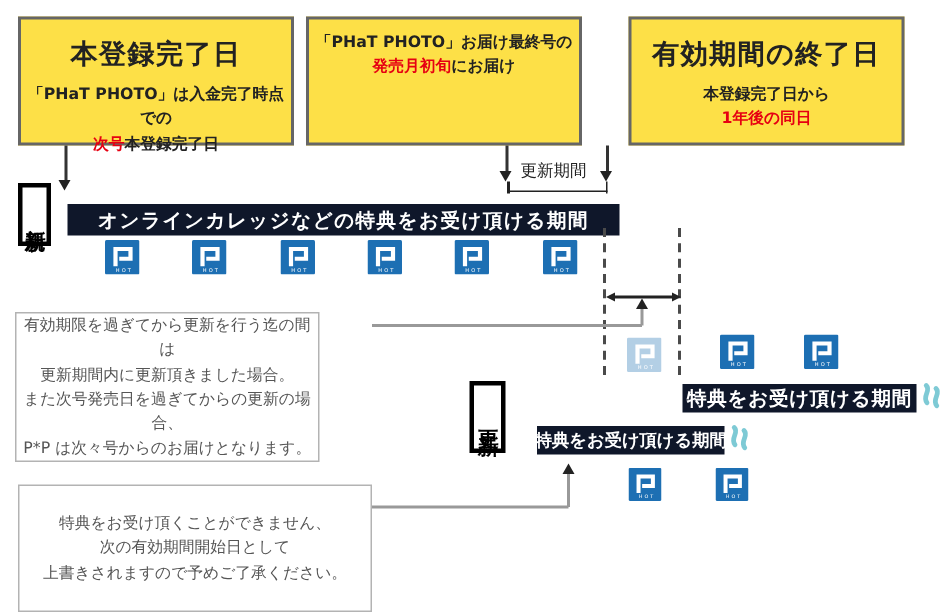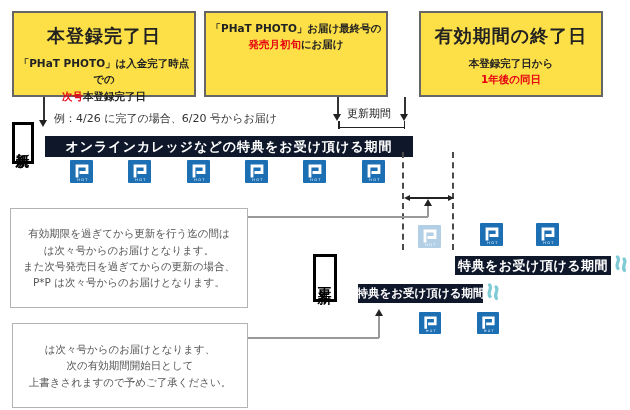--- a/index.html
+++ b/index.html
@@ -88,21 +88,20 @@
 
   <div class="vline" style="left:43px;top:97px;height:25px;"></div>
   <div class="ah-down" style="left:39px;top:120px;"></div>
 
   <div class="vline" style="left:337px;top:97px;height:19px;"></div>
   <div class="ah-down" style="left:333px;top:114px;"></div>
 
   <div class="vline" style="left:404px;top:97px;height:19px;"></div>
   <div class="ah-down" style="left:400px;top:114px;"></div>
 
-  <div class="example" style="left:54px;top:111px;">例：4/26 に完了の場合、6/20 号からお届け</div>
 
   <div class="period-label" style="left:347px;top:106px;">更新期間</div>
   <div class="measure" style="left:338px;top:127px;width:67px;"></div>
 
   <div class="vbox" style="left:12px;top:122px;width:22px;height:42px;">新規</div>
   <div class="banner" style="left:45px;top:136px;width:368px;height:21px;font-size:13px;letter-spacing:1px;">オンラインカレッジなどの特典をお受け頂ける期間</div>
 
   <div class="plogo" style="left:70px;top:160px;"><svg viewBox="0 0 23 23" width="100%" height="100%">
         <rect width="23" height="23" rx="1" fill="#1d6fb3"></rect>
         <path d="M7 17.5 V6 H17 V12.5 H9.5" fill="none" stroke="#fff" stroke-width="2.8"></path>
@@ -182,32 +181,32 @@
   <div class="plogo small" style="left:477px;top:312px;"><svg viewBox="0 0 23 23" width="100%" height="100%">
         <rect width="23" height="23" rx="1" fill="#1d6fb3"></rect>
         <path d="M7 17.5 V6 H17 V12.5 H9.5" fill="none" stroke="#fff" stroke-width="2.8"></path>
         <text x="7.2" y="21" font-size="3.4" fill="#fff" letter-spacing="1.4" font-family="DejaVu Sans, sans-serif">HOT</text>
       </svg></div>
 
   <div class="gline" style="left:248px;top:337px;width:131px;height:1.5px;"></div>
   <div class="gline" style="left:378px;top:315px;width:1.5px;height:23px;"></div>
   <div class="ah-up" style="left:375px;top:309px;"></div>
 
-  <div class="note" style="left:10px;top:208px;width:238px;height:100px;">
+  <div class="note" style="left:10px;top:208px;width:203px;height:100px;justify-content:space-between;">
     <div class="para">
       <span>有効期限を過ぎてから更新を行う迄の間は</span><br>
-      <span>は次々号からのお届けとなります。</span>
+      <span>更新期間内に更新頂きました場合。</span>
     </div>
     <div class="para">
       <span>また次号発売日を過ぎてからの更新の場合、</span><br>
       <span>P*P は次々号からのお届けとなります。</span>
     </div>
   </div>
 
   <div class="note" style="left:12px;top:323px;width:236px;height:85px;">
     <div class="para">
-      <span>は次々号からのお届けとなります、</span><br>
+      <span>特典をお受け頂くことができません、</span><br>
       <span>次の有効期間開始日として</span><br>
       <span>上書きされますので予めご了承ください。</span>
     </div>
   </div>
 
 </div>
 
 </body></html>

